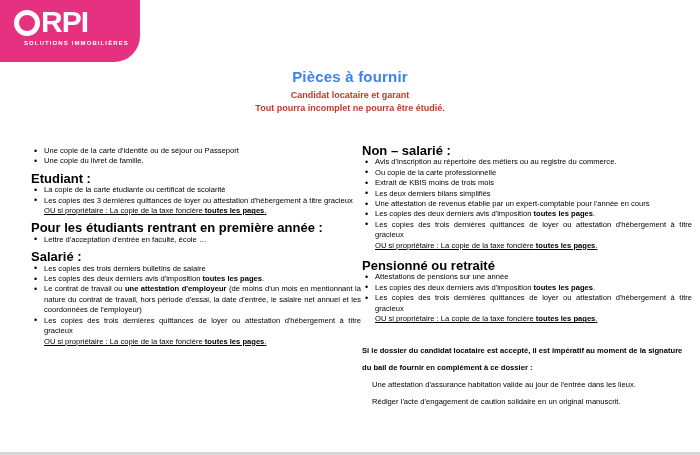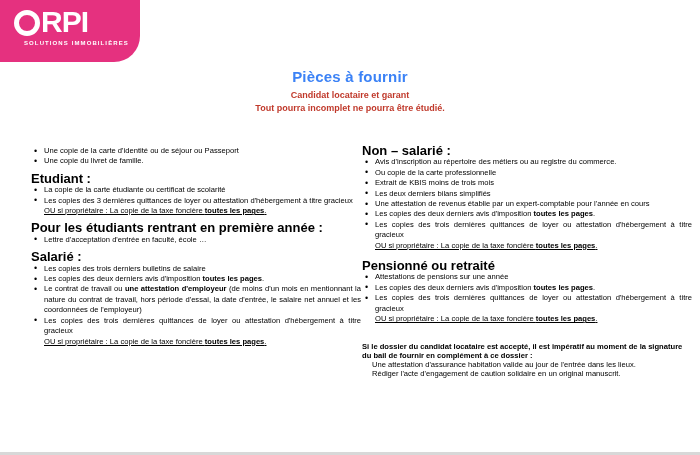--- a/index.html
+++ b/index.html
@@ -132,21 +132,21 @@
     position: absolute;
     left: 3px;
     top: -0.5px;
     font-size: 9px;
     line-height: 10.4px;
   }
   b.bold { font-weight: bold; }
   .note {
     margin-top: 17px;
     font-size: 7.6px;
-    line-height: 9px;
+    line-height: 17px;
   }
   .note-head {
     font-weight: bold;
   }
   .note-line { }
 </style>
 </head>
 <body>
 
 <div class="page">

